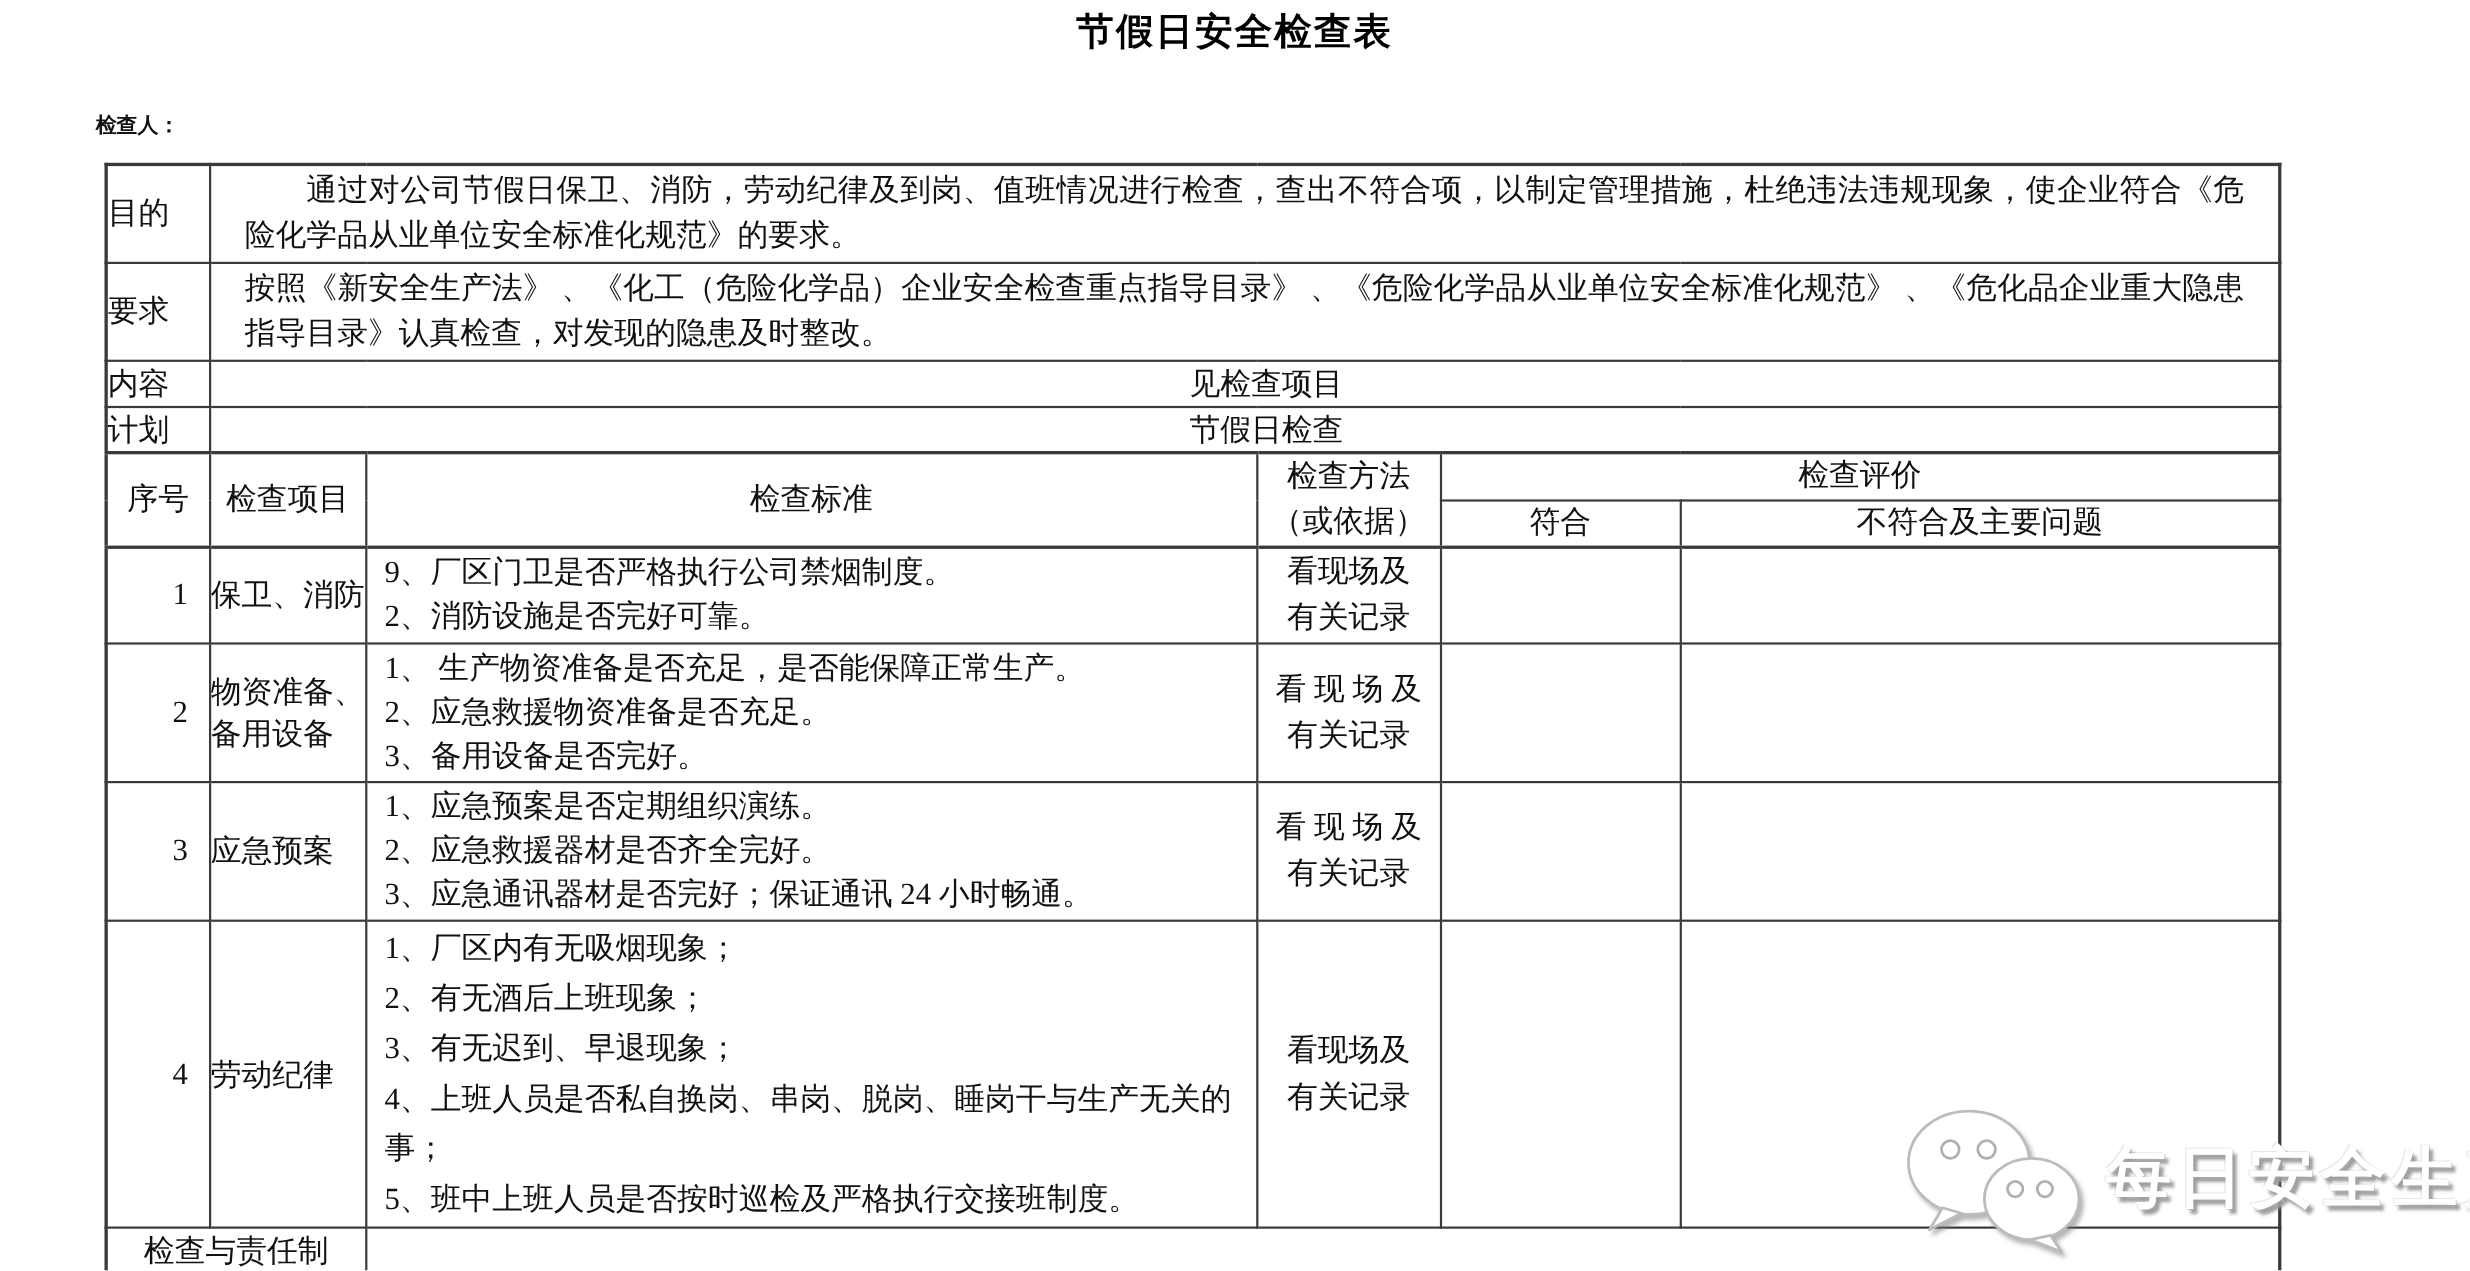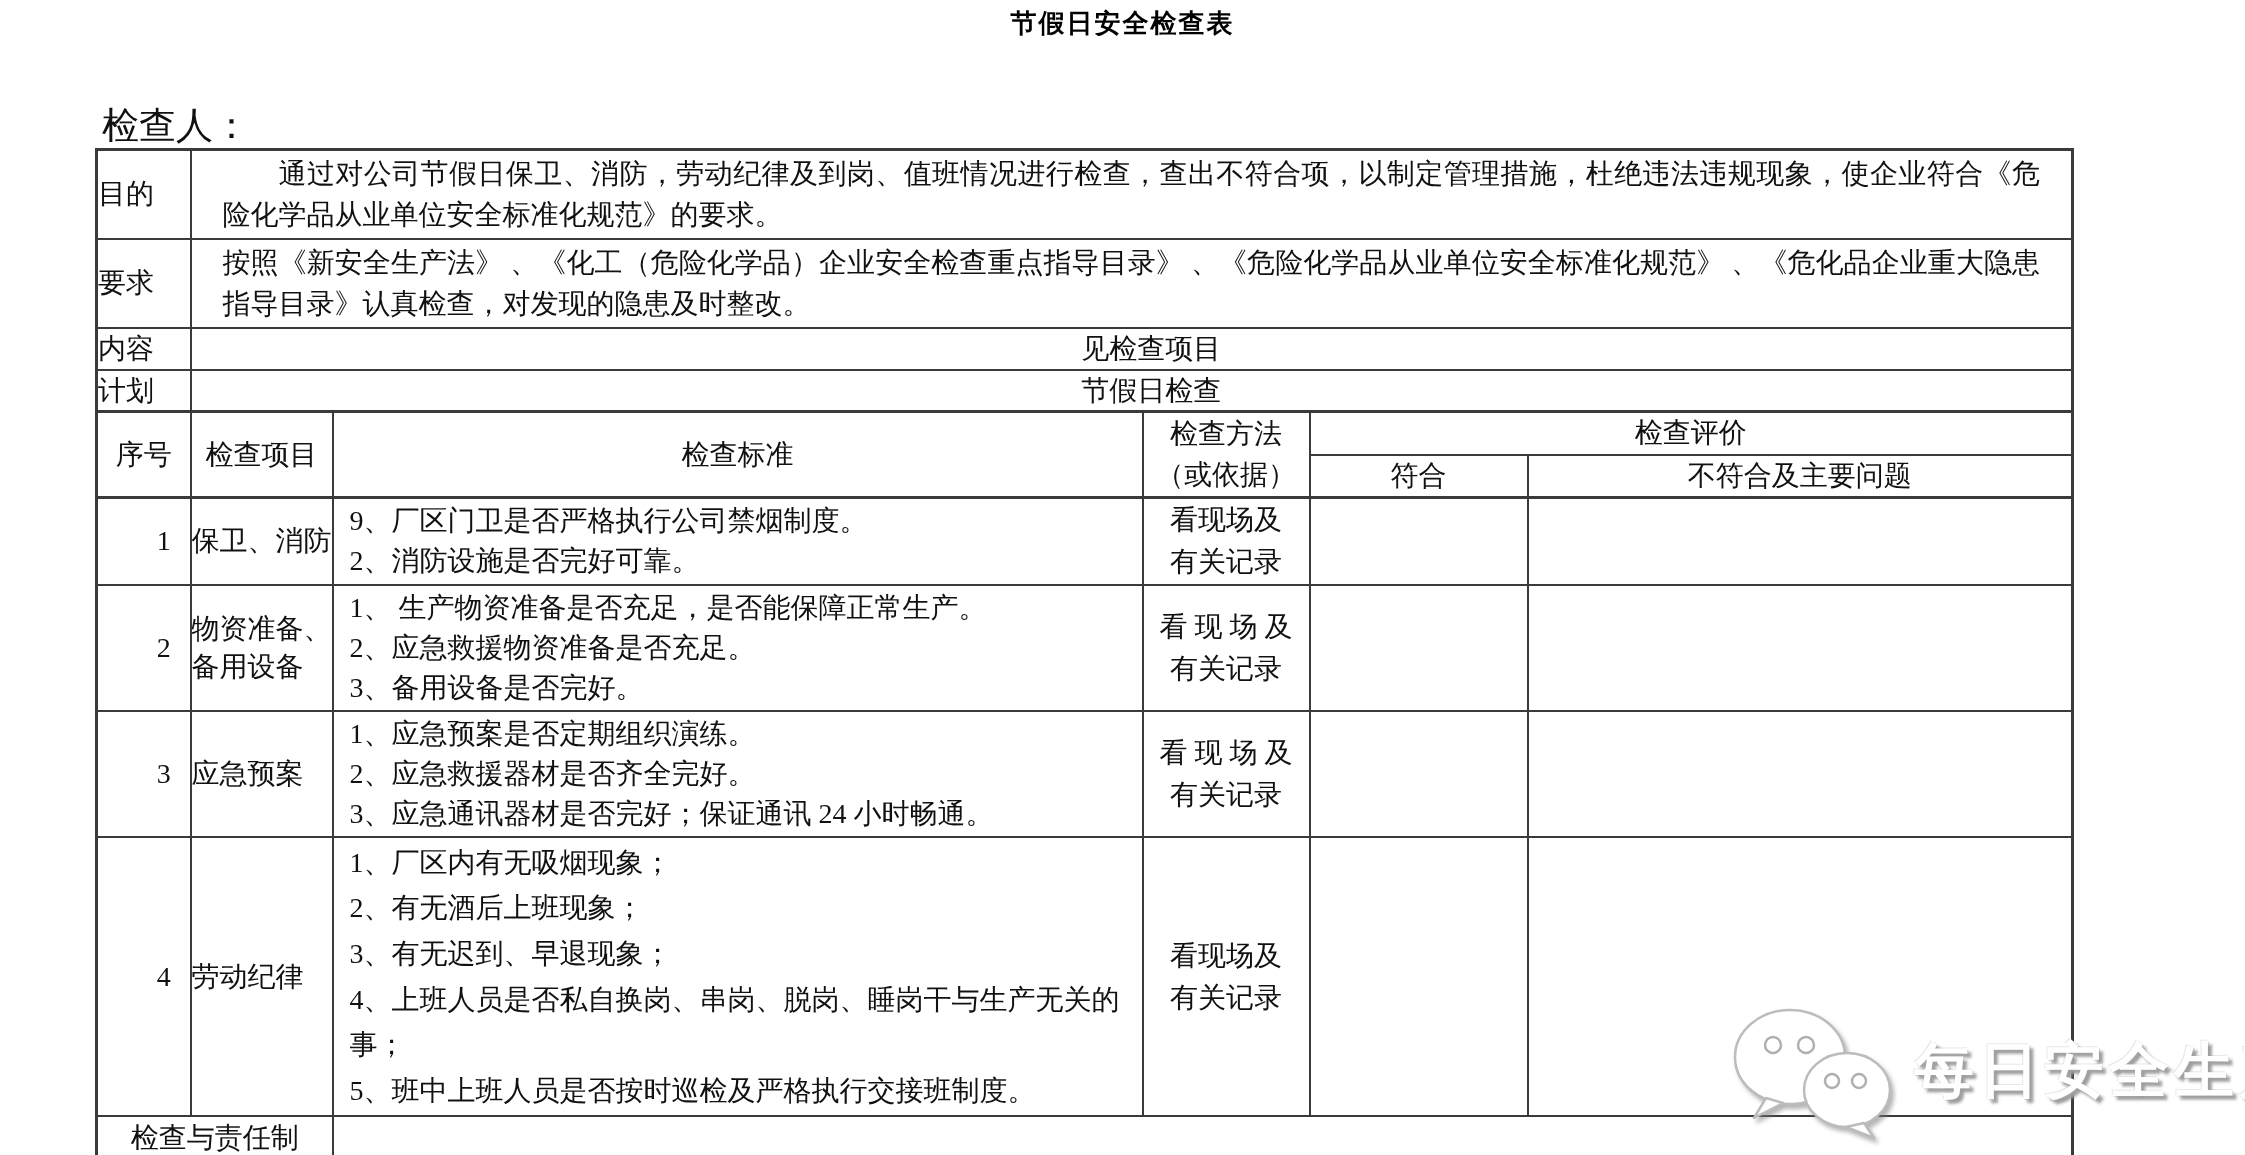--- a/index.html
+++ b/index.html
@@ -14,34 +14,34 @@
     overflow: hidden;
   }
 
   
   .doc-title {
     position: absolute;
     top: 6px; left: 0;
     width: 100%;
     text-align: center;
     font-family: "Liberation Sans", "DejaVu Sans", sans-serif;
-    font-size: 26px;
+    font-size: 34px;
     font-weight: bold;
     letter-spacing: 2px;
     color: #000000;
   }
 
   
   .meta-line {
     position: absolute;
-    top: 101px; left: 102px;
+    top: 101px; left: 87px;
     width: 1976px;
     height: 44px;
-    font-size: 37px;
-    font-weight: normal;
+    font-size: 19px;
+    font-weight: bold;
   }
   .inspector-label { position: absolute; left: 0; top: 0; }
   .time-group { position: absolute; left: 1065px; top: 0; white-space: nowrap; }
   .time-group .unit-year  { margin-left: 92px;  }
   .time-group .unit-month { margin-left: 46px; }
   .time-group .unit-day   { margin-left: 46px; }
 
   
   table.form-table {
     position: absolute;

